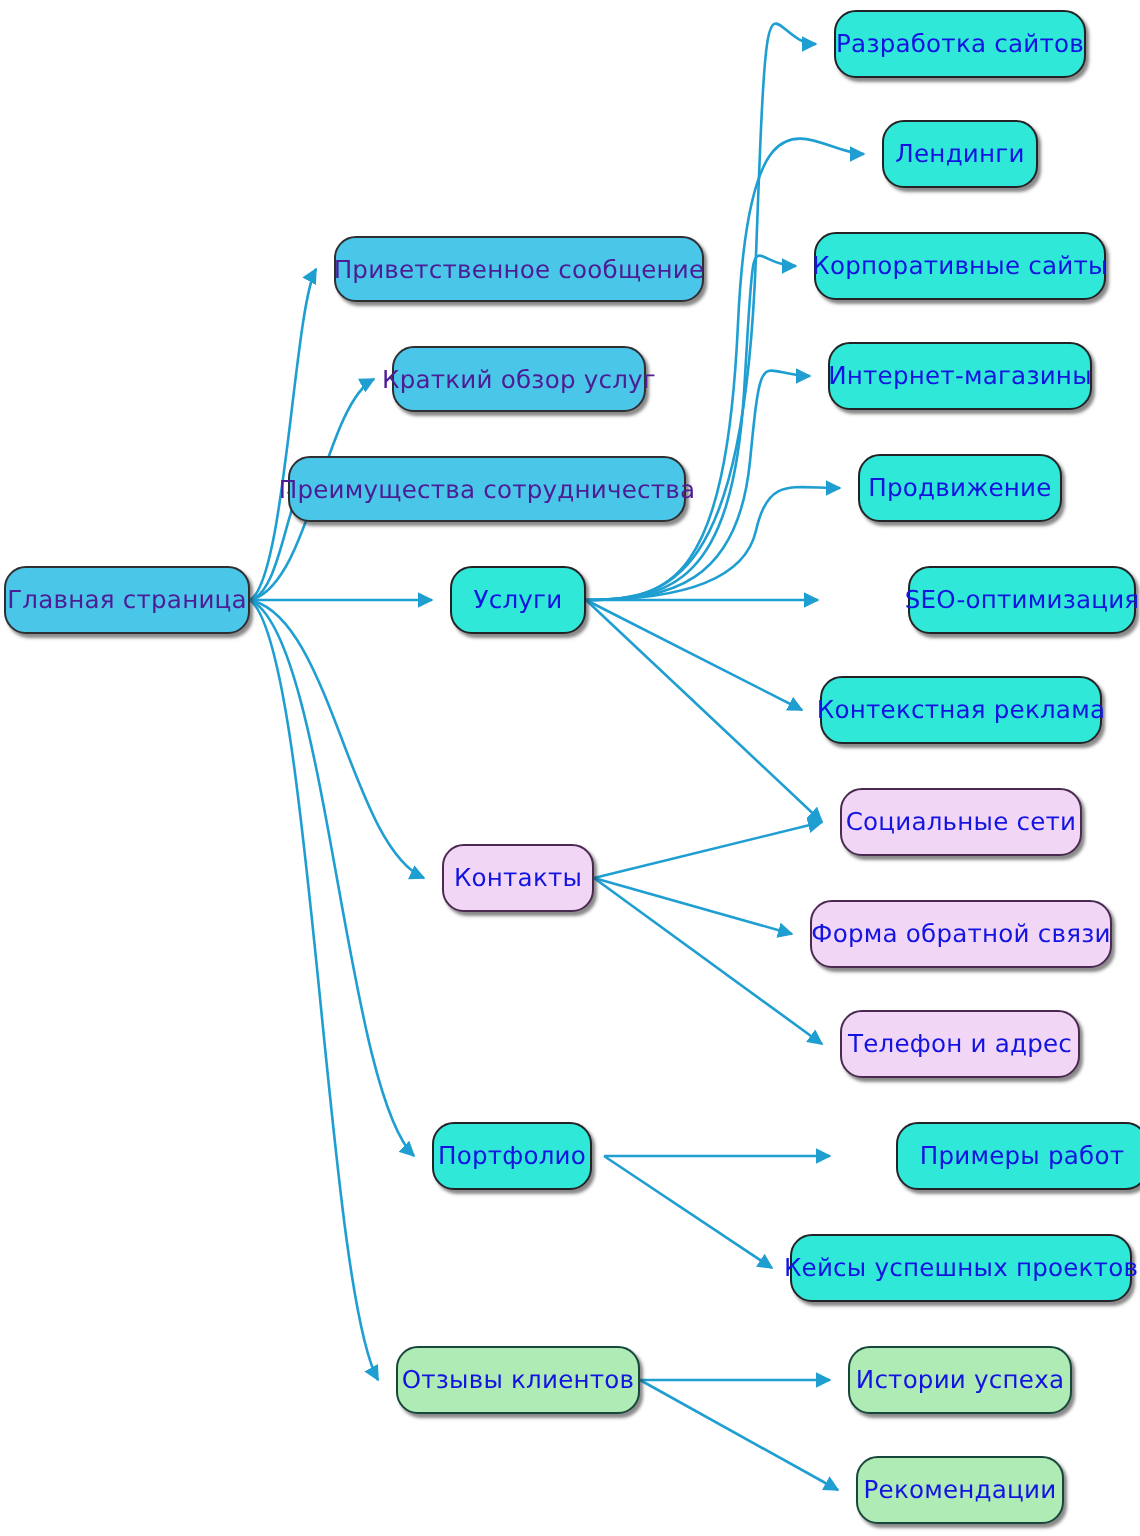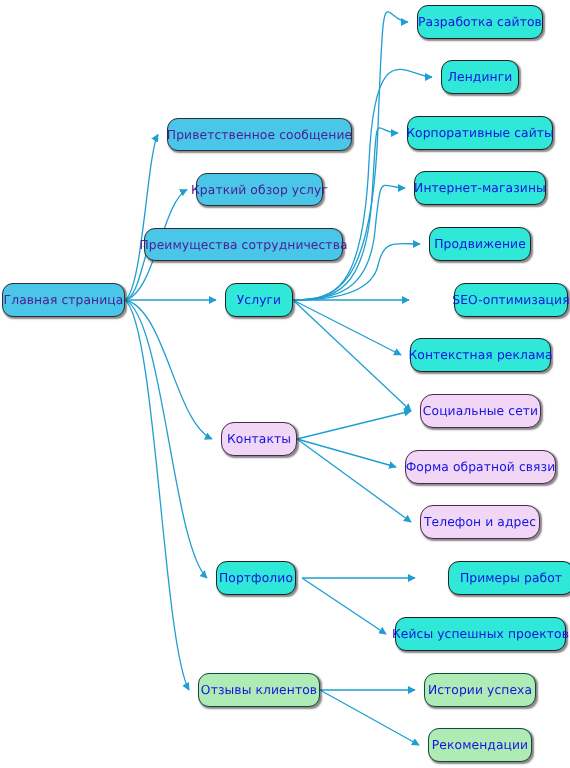--- a/index.html
+++ b/index.html
@@ -39,21 +39,21 @@
     letter-spacing: 0.1px;
     white-space: nowrap;
     box-shadow: 1.5px 1.8px 1.6px rgba(40,40,40,0.55);
     text-rendering: geometricPrecision;
   }
   .node span { display: block; pointer-events: none; }
 
   
   .sky   { background: #4ac6e8; border-color: #2f2f33; color: #4c1d95; }
   .turq  { background: #2fe8d7; border-color: #232327; color: #1414e0; }
-  .pink  { background: #f2d6f5; border-color: #4b2a52; color: #1414e0; border-radius: 13px; }
+  .pink  { background: #f2d6f5; border-color: #4b2a52; color: #1414e0; }
   .green { background: #aeebb5; border-color: #17463a; color: #1414e0; }
 </style>
 </head>
 <body>
 
 <div id="canvas">
   <svg id="edges" viewBox="0 0 570 768" xmlns="http://www.w3.org/2000/svg">
     <defs>
       <marker id="arrow" viewBox="0 0 10 10" refX="9" refY="5" markerWidth="6" markerHeight="6" orient="auto-start-reverse">
         <path d="M 0 0 L 10 5 L 0 10 z" fill="#1f9ed1"></path>

